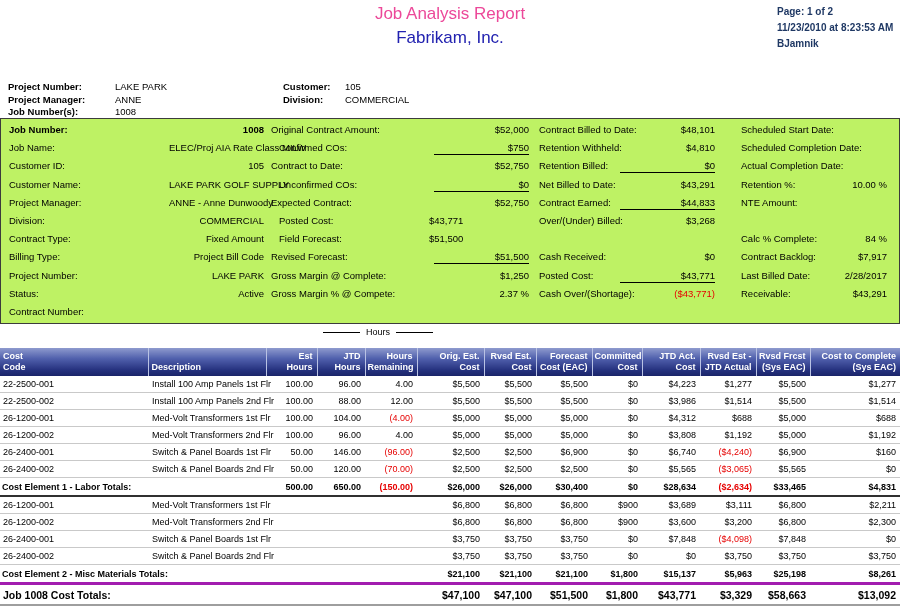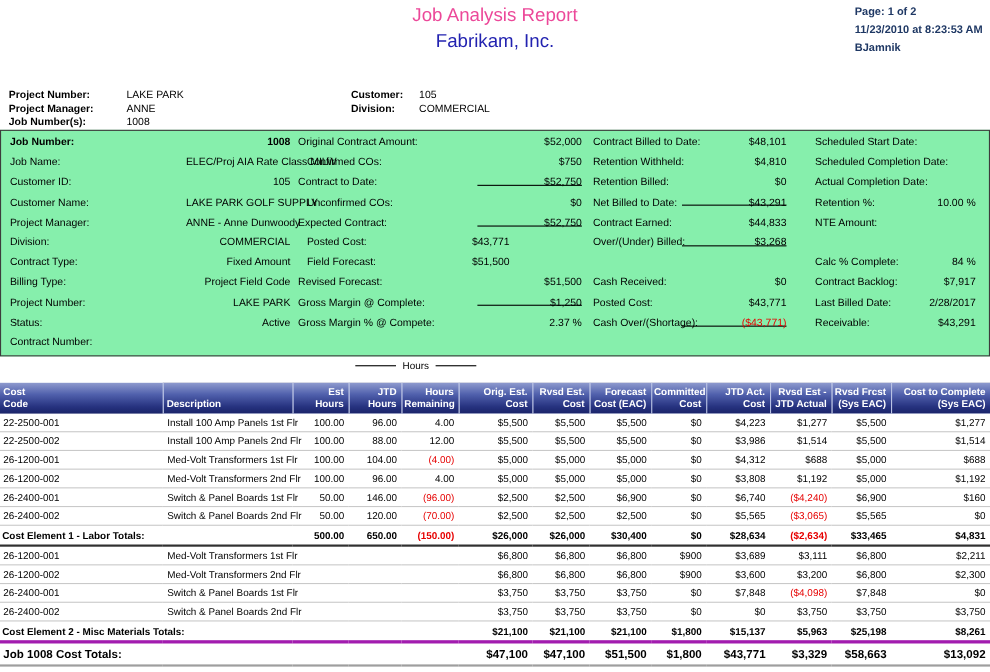--- a/index.html
+++ b/index.html
@@ -16,32 +16,32 @@
   .hdr-right{position:absolute;top:4px;left:777px;width:123px;font-size:10px;
     font-weight:bold;color:#1f3864;line-height:16px;white-space:nowrap;overflow:hidden;}
   
   .proj-info{position:absolute;top:81px;left:0;width:900px;height:37px;}
   .pi-group{position:absolute;top:0;}
   .pi-group.g1{left:8px;}
   .pi-group.g2{left:283px;}
   .pi-row{height:12.5px;font-size:9.5px;white-space:nowrap;}
   .pi-label{display:inline-block;font-weight:bold;}
   .g1 .pi-label{width:107px;}
-  .g2 .pi-label{width:62px;margin-left:36px;}
+  .g2 .pi-label{width:62px;}
   
   .sum-box{position:absolute;top:118px;left:0;width:898px;height:204px;
-    border:1px solid #3c3c3c;background:#86efac;}
+    border:1px solid #3c3c3c;background:#bef264;}
   .scol{position:absolute;top:3px;}
   .srow{position:relative;height:18.2px;font-size:9.5px;white-space:nowrap;}
   .slabel{position:absolute;left:0;top:2px;}
   .slabel.ind{left:8px;}
   .b{font-weight:bold;}
   .svalue{position:absolute;right:0;top:2px;width:95px;text-align:right;}
   .svalue.vl{left:158px;right:auto;width:auto;text-align:left;}
-  .u{border-bottom:1px solid #000;padding-bottom:15px;}
+  .u{border-bottom:1px solid #000;padding-bottom:1px;}
   .neg{color:#e60000;}
   .c1{left:8px;width:255px;}
   .c2{left:270px;width:258px;}
   .c3{left:538px;width:176px;}
   .c4{left:740px;width:146px;}
   
   .hours-div{position:absolute;top:326px;left:323px;width:110px;height:12px;
     display:flex;align-items:center;gap:6px;font-size:9px;}
   .hline{flex:1;border-top:1px solid #000;height:0;}
   .htxt{font-size:9px;}
@@ -122,21 +122,21 @@
         <div class="srow">
           <span class="slabel">Division:</span>
           <span class="svalue">COMMERCIAL</span>
         </div>
         <div class="srow">
           <span class="slabel">Contract Type:</span>
           <span class="svalue">Fixed Amount</span>
         </div>
         <div class="srow">
           <span class="slabel">Billing Type:</span>
-          <span class="svalue">Project Field Code</span>
+          <span class="svalue">Project Bill Code</span>
         </div>
         <div class="srow">
           <span class="slabel">Project Number:</span>
           <span class="svalue">LAKE PARK</span>
         </div>
         <div class="srow">
           <span class="slabel">Status:</span>
           <span class="svalue">Active</span>
         </div>
         <div class="srow">

